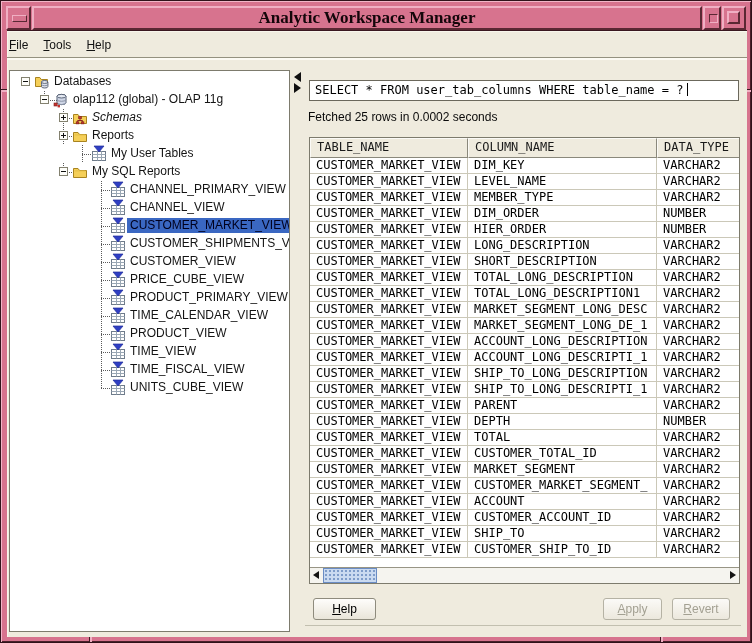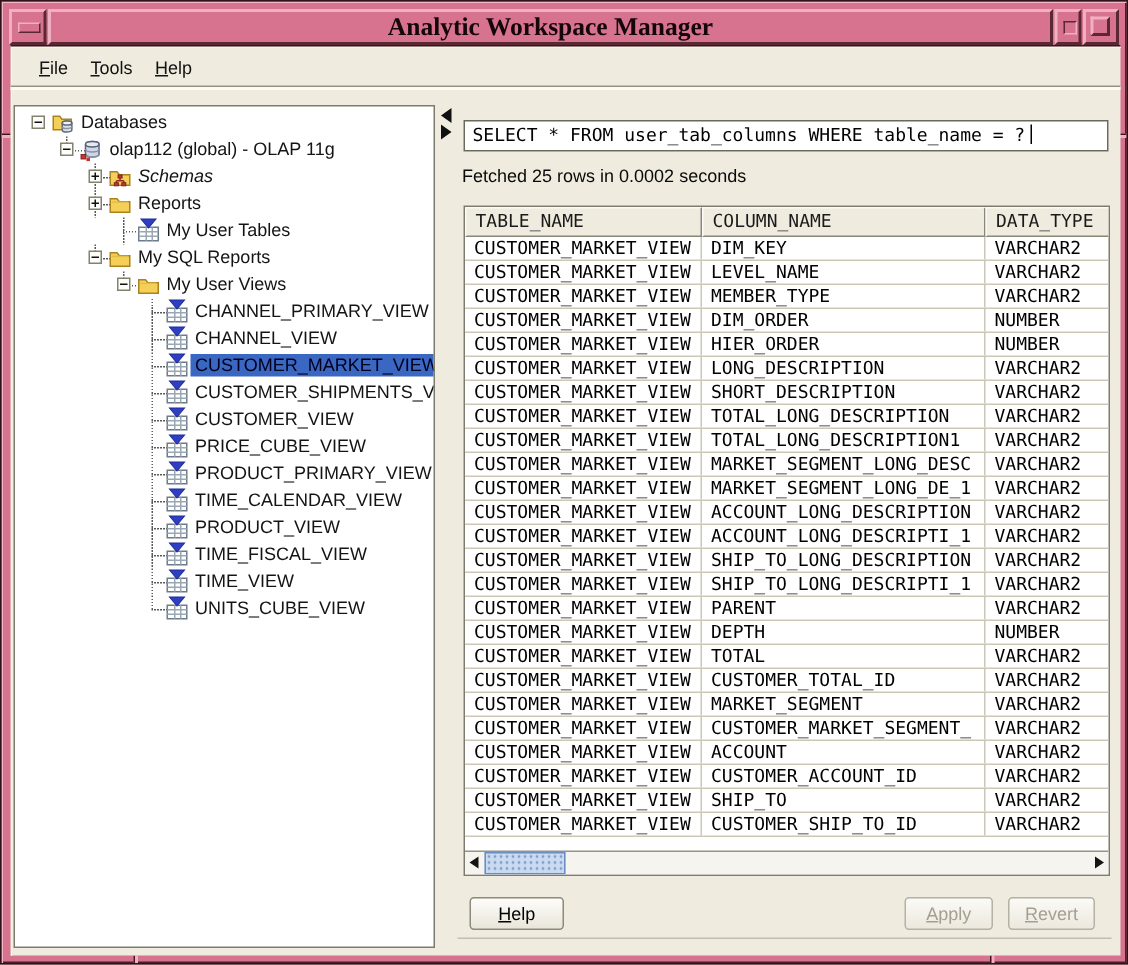--- a/index.html
+++ b/index.html
@@ -25,21 +25,21 @@
   .max-btn{width:24px;}
   .max-btn .glyph{position:absolute;left:3px;top:3px;width:13px;height:13px;
     border-top:2px solid #F0AFC3;border-left:2px solid #F0AFC3;border-bottom:2px solid #5A2833;border-right:2px solid #5A2833;box-sizing:border-box;}
   .notch{position:absolute;}
   .notch.h{width:6px;height:2px;border-top:1px solid #3A171F;background:#F0AFC3;}
   .notch.v{height:5px;width:2px;border-left:1px solid #3A171F;background:#F0AFC3;}
   
   .content{position:absolute;left:6px;top:29px;width:740px;height:607px;background:var(--background,#EFEBDE);
     border-top:1px solid #3A171F;box-shadow:inset 1px 1px 0 #F8F6EC;box-sizing:border-box;}
   .menubar{position:absolute;left:0;top:2px;right:0;height:23px;display:flex;align-items:center;
-    padding-left:19px;gap:15px;font-size:12px;color:#121212;}
+    padding-left:2px;gap:15px;font-size:12px;color:#121212;}
   .menu-item u{text-decoration:underline;}
   .menubar-sep{position:absolute;left:0;right:0;top:26px;height:2px;border-top:1px solid #94917F;background:#FCFAF3;}
   
   .tree-panel{position:absolute;left:2px;top:39px;width:281px;height:562px;background:#fff;
     border:1px solid #7D7B6D;box-sizing:border-box;overflow:hidden;padding-top:2px;}
   .trow{position:relative;height:18px;}
   .gv{position:absolute;top:0;width:1px;background-image:repeating-linear-gradient(to bottom,#5a5a5a 0 1px,transparent 1px 2px);}
   .gh{position:absolute;top:9px;height:1px;background-image:repeating-linear-gradient(to right,#5a5a5a 0 1px,transparent 1px 2px);}
   .expander{position:absolute;top:4px;width:9px;height:9px;background:#FDFDF9;border:1px solid #83816F;box-sizing:border-box;}
   .expander .hb{position:absolute;left:1px;top:3px;width:5px;height:1px;background:#111;}
@@ -212,34 +212,20 @@
             </span>
             <span class="ticon" style="left: 62px;">
               <svg width="16" height="16" viewBox="0 0 16 16">
                 <path d="M1.5,13.5 V4.5 H6 L7.6,6.5 H14.5 V13.5 Z" fill="var(--folder-yellow,#F5CF58)" stroke="#A8831F"></path>
                 <path d="M2.5,6.9 h11" stroke="#E3BE45" fill="none"></path>
               </svg>
             </span>
             <span class="tlabel" style="left: 79px;">My SQL Reports</span>
           </div>
           <div class="trow">
-            <i class="gh" style="left: 72px; width: 13px;"></i>
-            <i class="gv" style="left: 72px; height: 9px;"></i>
-            <span class="expander" style="left: 68px;">
-              <i class="hb"></i>
-            </span>
-            <span class="ticon" style="left: 81px;">
-              <svg width="16" height="16" viewBox="0 0 16 16">
-                <path d="M1.5,13.5 V4.5 H6 L7.6,6.5 H14.5 V13.5 Z" fill="var(--folder-yellow,#F5CF58)" stroke="#A8831F"></path>
-                <path d="M2.5,6.9 h11" stroke="#E3BE45" fill="none"></path>
-              </svg>
-            </span>
-            <span class="tlabel" style="left: 98px;">My User Views</span>
-          </div>
-          <div class="trow">
             <i class="gh" style="left: 91px; width: 13px;"></i>
             <i class="gv" style="left: 91px; height: 18px;"></i>
             <span class="ticon" style="left: 100px;">
               <svg width="16" height="16" viewBox="0 0 16 16">
                 <rect x="1.5" y="5.5" width="13" height="9" fill="#FFFFFF" stroke="#6E7B8A"></rect>
                 <path d="M1.5,8.5 h13 M1.5,11.5 h13 M6.5,5.5 v9 M10.5,5.5 v9" stroke="#9AA7B4" fill="none"></path>
                 <polygon points="3,0 13,0 8,6" fill="var(--view-icon-accent,#2F3FC3)" stroke="#1F2C9B" stroke-width="0.7"></polygon>
               </svg>
             </span>
             <span class="tlabel" style="left: 117px;">CHANNEL_PRIMARY_VIEW</span>
@@ -343,33 +329,33 @@
           <div class="trow">
             <i class="gh" style="left: 91px; width: 13px;"></i>
             <i class="gv" style="left: 91px; height: 18px;"></i>
             <span class="ticon" style="left: 100px;">
               <svg width="16" height="16" viewBox="0 0 16 16">
                 <rect x="1.5" y="5.5" width="13" height="9" fill="#FFFFFF" stroke="#6E7B8A"></rect>
                 <path d="M1.5,8.5 h13 M1.5,11.5 h13 M6.5,5.5 v9 M10.5,5.5 v9" stroke="#9AA7B4" fill="none"></path>
                 <polygon points="3,0 13,0 8,6" fill="var(--view-icon-accent,#2F3FC3)" stroke="#1F2C9B" stroke-width="0.7"></polygon>
               </svg>
             </span>
+            <span class="tlabel" style="left: 117px;">TIME_VIEW</span>
+          </div>
+          <div class="trow">
+            <i class="gh" style="left: 91px; width: 13px;"></i>
+            <i class="gv" style="left: 91px; height: 18px;"></i>
+            <span class="ticon" style="left: 100px;">
+              <svg width="16" height="16" viewBox="0 0 16 16">
+                <rect x="1.5" y="5.5" width="13" height="9" fill="#FFFFFF" stroke="#6E7B8A"></rect>
+                <path d="M1.5,8.5 h13 M1.5,11.5 h13 M6.5,5.5 v9 M10.5,5.5 v9" stroke="#9AA7B4" fill="none"></path>
+                <polygon points="3,0 13,0 8,6" fill="var(--view-icon-accent,#2F3FC3)" stroke="#1F2C9B" stroke-width="0.7"></polygon>
+              </svg>
+            </span>
             <span class="tlabel" style="left: 117px;">TIME_FISCAL_VIEW</span>
-          </div>
-          <div class="trow">
-            <i class="gh" style="left: 91px; width: 13px;"></i>
-            <i class="gv" style="left: 91px; height: 18px;"></i>
-            <span class="ticon" style="left: 100px;">
-              <svg width="16" height="16" viewBox="0 0 16 16">
-                <rect x="1.5" y="5.5" width="13" height="9" fill="#FFFFFF" stroke="#6E7B8A"></rect>
-                <path d="M1.5,8.5 h13 M1.5,11.5 h13 M6.5,5.5 v9 M10.5,5.5 v9" stroke="#9AA7B4" fill="none"></path>
-                <polygon points="3,0 13,0 8,6" fill="var(--view-icon-accent,#2F3FC3)" stroke="#1F2C9B" stroke-width="0.7"></polygon>
-              </svg>
-            </span>
-            <span class="tlabel" style="left: 117px;">TIME_VIEW</span>
           </div>
           <div class="trow">
             <i class="gh" style="left: 91px; width: 13px;"></i>
             <i class="gv" style="left: 91px; height: 9px;"></i>
             <span class="ticon" style="left: 100px;">
               <svg width="16" height="16" viewBox="0 0 16 16">
                 <rect x="1.5" y="5.5" width="13" height="9" fill="#FFFFFF" stroke="#6E7B8A"></rect>
                 <path d="M1.5,8.5 h13 M1.5,11.5 h13 M6.5,5.5 v9 M10.5,5.5 v9" stroke="#9AA7B4" fill="none"></path>
                 <polygon points="3,0 13,0 8,6" fill="var(--view-icon-accent,#2F3FC3)" stroke="#1F2C9B" stroke-width="0.7"></polygon>
               </svg>

